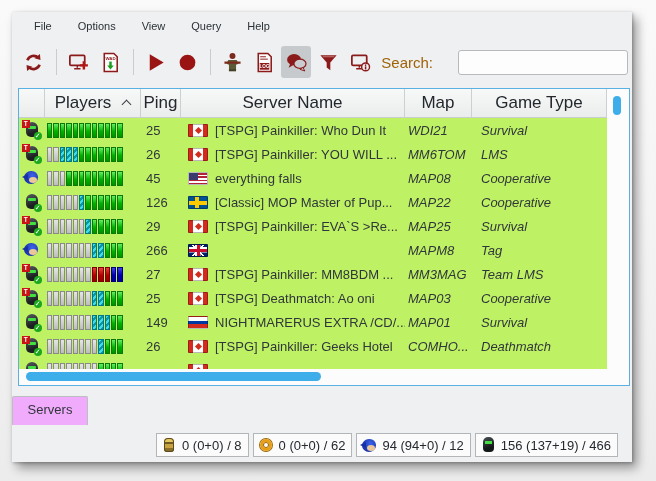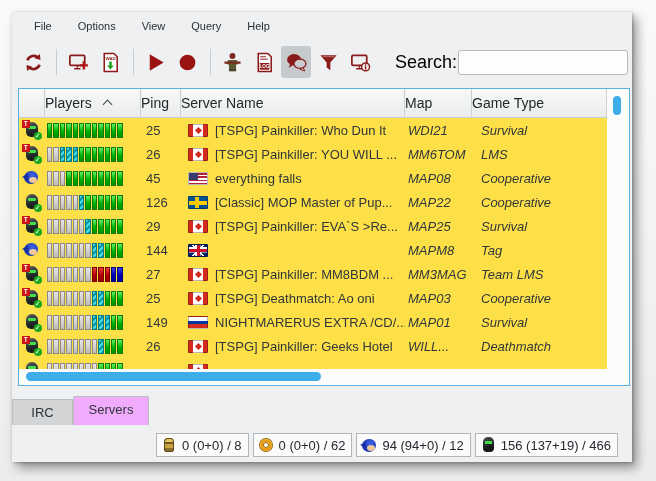--- a/index.html
+++ b/index.html
@@ -15,31 +15,31 @@
   .menubar { position:absolute; left:0; top:0; width:100%; height:27px; display:flex; align-items:center; padding-left:9px; }
   .menu-item { font-size:11px; padding:4px 13px; color:#2b3035; cursor:default; }
 
   
   .toolbar { position:absolute; left:0; top:27px; width:100%; height:46px; display:flex; align-items:center; padding:0 4px 0 6px; }
   .tbtn { width:30px; height:32px; display:flex; align-items:center; justify-content:center; border-radius:3px; margin-right:2px; }
   .tbtn.active { background:#c6cacd; }
   .tbtn svg { width:23px; height:23px; display:block; }
   .tsep { width:1px; height:26px; background:#c9cdd0; margin:0 6px; }
   .search-wrap { margin-left:auto; display:flex; align-items:center; }
-  .search-label { font-size:18px; margin-right:1px; color:#000000; }
+  .search-label { font-size:15px; margin-right:25px; color:#a16207; }
   .search-input { width:170px; height:25px; border:1px solid #b6babd; border-radius:3px; background:#fdfdfd; font-size:13px; padding:0 6px; outline:none; font-family:inherit; }
 
   
   .table { position:absolute; left:6px; top:76px; width:612px; height:298px; background:#fcfcfc; border:1px solid #58b1e2; }
   .thead { position:absolute; left:0; top:0; width:calc(100% - 22px); height:29px; display:grid;
            grid-template-columns:26px 96px 40px 224px 67px 1fr; background:linear-gradient(#f7f8f8,#ebecec);
            border-bottom:1px solid #c9cdd0; }
-  .th { display:flex; align-items:center; font-size:14px; color:#23282d; border-right:1px solid #cdd0d3; overflow:hidden; white-space:nowrap; }
+  .th { display:flex; align-items:center; justify-content:center; font-size:17px; color:#23282d; border-right:1px solid #cdd0d3; overflow:hidden; white-space:nowrap; }
   .chev { width:7px; height:7px; border-left:1.6px solid #3a4045; border-top:1.6px solid #3a4045; transform:rotate(45deg); display:inline-block; margin-left:12px; margin-top:3px; }
-  .tbody { position:absolute; left:0; top:29px; width:calc(100% - 22px); height:251px; overflow:hidden; background:#fde047; }
+  .tbody { position:absolute; left:0; top:29px; width:calc(100% - 22px); height:251px; overflow:hidden; background:#bef264; }
   .trow { display:grid; grid-template-columns:26px 96px 40px 224px 67px 1fr; height:24px; align-items:center; font-size:13px; }
   .cell-ping { padding-left:5px; }
   .cell-name { display:flex; align-items:center; gap:7px; padding-left:7px; overflow:hidden; white-space:nowrap; }
   .cell-map, .cell-type { overflow:hidden; white-space:nowrap; padding-left:3px;font-style:italic; }
   .cell-type { padding-left:9px; }
 
   
   .bar { display:flex; gap:1px; margin-left:2px; height:16px; align-items:center; }
   .seg { width:5.4px; height:15px; border:1px solid #8a8a8a; background:linear-gradient(180deg,#e6e6e6,#bdbdbd); }
   .seg-green { border-color:#0b7a0b; background:linear-gradient(180deg,#63ef63,#00b300 55%,#009100); }
@@ -414,21 +414,21 @@
                 <span class="seg "></span>
                 <span class="seg "></span>
                 <span class="seg "></span>
                 <span class="seg seg-cyan"></span>
                 <span class="seg seg-cyan"></span>
                 <span class="seg seg-green"></span>
                 <span class="seg seg-green"></span>
                 <span class="seg seg-green"></span>
               </span>
             </div>
-            <div class="cell-ping">144</div>
+            <div class="cell-ping">266</div>
             <div class="cell-name">
               <span class="flag flag-uk"></span>
             </div>
             <div class="cell-map">MAPM8</div>
             <div class="cell-type">Tag</div>
           </div>
           <div class="trow">
             <div class="cell-icon">
               <span class="gi gi-check gi-t">
                 <span class="gi-helm"></span>
@@ -542,21 +542,21 @@
                 <span class="seg seg-green"></span>
                 <span class="seg seg-green"></span>
                 <span class="seg seg-green"></span>
               </span>
             </div>
             <div class="cell-ping">26</div>
             <div class="cell-name">
               <span class="flag flag-canada"></span>
               <span>[TSPG] Painkiller: Geeks Hotel</span>
             </div>
-            <div class="cell-map">WILL...</div>
+            <div class="cell-map">COMHO...</div>
             <div class="cell-type">Deathmatch</div>
           </div>
           <div class="trow">
             <div class="cell-icon">
               <span class="gi gi-check">
                 <span class="gi-helm"></span>
                 <span class="gi-visor"></span>
               </span>
             </div>
             <div class="cell-bar">
@@ -586,21 +586,20 @@
         </div>
       <div class="vscroll">
           <div class="vthumb"></div>
         </div>
       <div class="hscroll">
           <div class="hthumb"></div>
         </div>
     </div>
 
     <div class="tabbar">
-        <div class="tab tab-inactive">IRC</div>
         <div class="tab tab-active">Servers</div>
       </div>
 
     <div class="statusbar">
         <span class="status-box">
           <span class="si">
             <span class="si-chex-body"></span>
           </span>
           <span>0 (0+0) / 8</span>
         </span>

